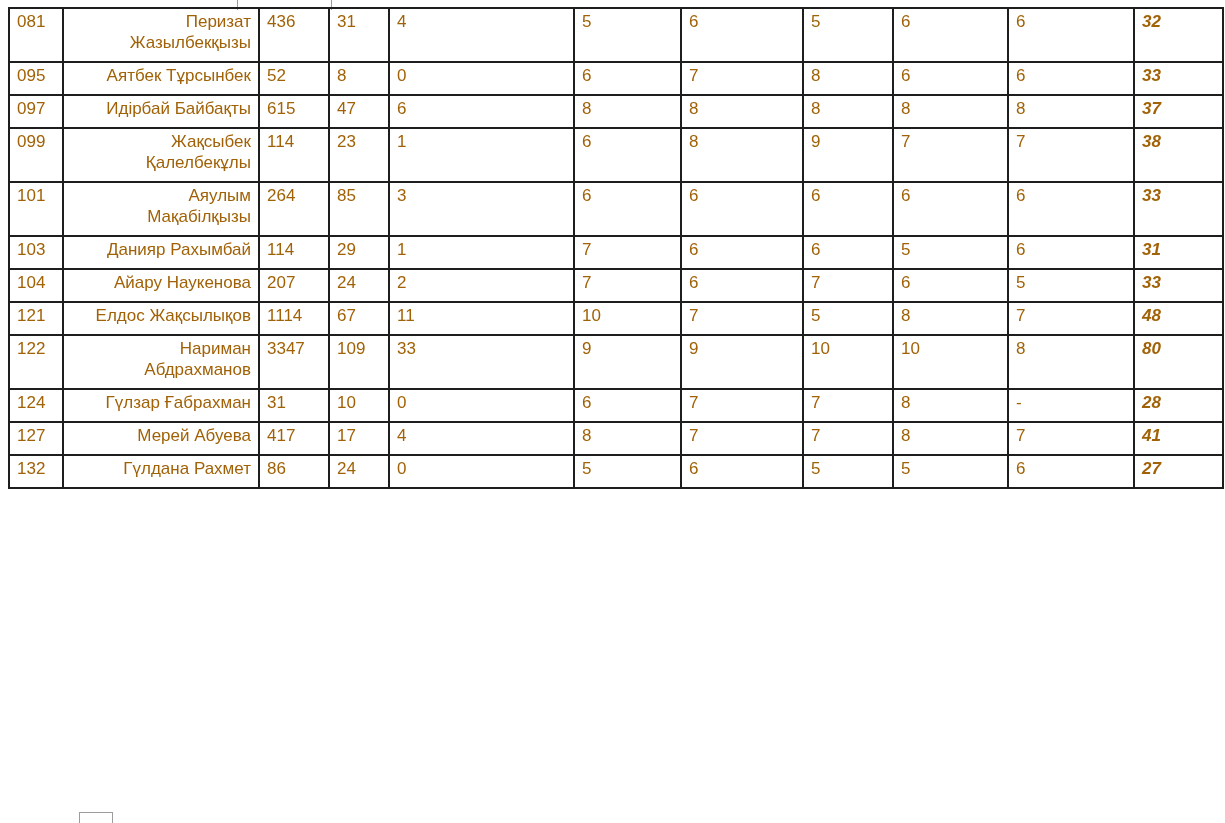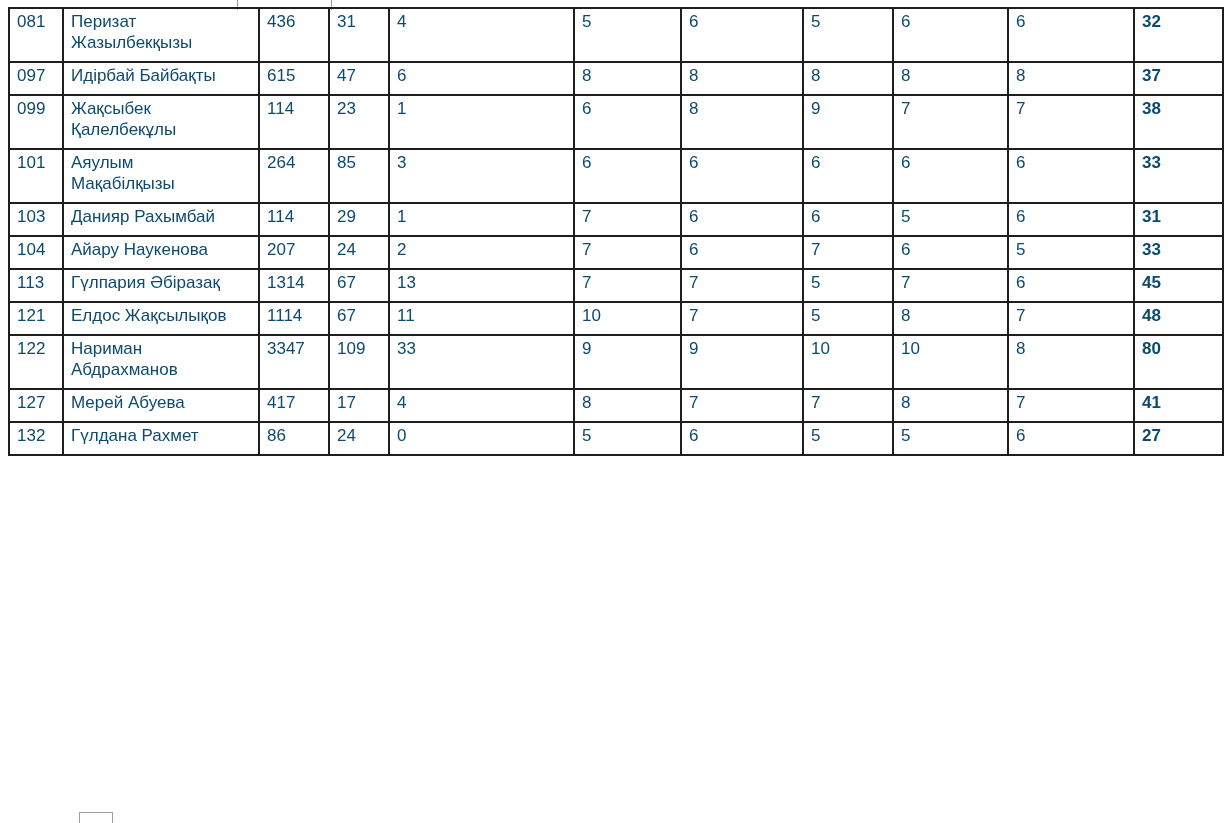--- a/index.html
+++ b/index.html
@@ -2,42 +2,42 @@
 <html><head>
 <meta charset="utf-8">
 <style>
   html,body{margin:0;padding:0;background:#f3f3f3;}
   .stage{
     position:relative;
     width:1225px;height:823px;
     background:#ffffff;
     overflow:hidden;
     font-family:"Liberation Sans","DejaVu Sans",sans-serif;
-    color:#0c4a6e;
+    color:#a16207;
   }
   table.results{
     position:absolute;
     left:8px;top:7px;
     border-collapse:collapse;
     table-layout:fixed;
     width:1214px;
   }
   table.results td{
     border:2px solid #1e1e1e;
     vertical-align:top;
     padding:2px 7px 3px 7px;
     font-size:17px;
     line-height:21px;
     overflow:hidden;
   }
   tr.single td{height:26px;}
   tr.double td{height:47px;}
-  td.name{white-space:pre-line;}
+  td.name{white-space:pre-line;text-align:right;}
   td.id{padding-left:9px;}
-  td.total{font-weight:bold;}
+  td.total{font-weight:bold;font-style:italic;}
   .remnant{
     position:absolute;
     border:1.5px solid #9c9c9c;
     background:#ffffff;
   }
   .remnant.top{
     left:237px;top:-2px;width:93px;height:11px;
     border-bottom:none;
   }
   .remnant.bottom{
@@ -75,20 +75,33 @@
     <td class="num">31</td>
     <td class="num">4</td>
     <td class="num">5</td>
     <td class="num">6</td>
     <td class="num">5</td>
     <td class="num">6</td>
     <td class="num">6</td>
     <td class="total">32</td>
   </tr>
         <tr class="single">
+    <td class="id">095</td>
+    <td class="name">Аятбек Тұрсынбек</td>
+    <td class="num">52</td>
+    <td class="num">8</td>
+    <td class="num">0</td>
+    <td class="num">6</td>
+    <td class="num">7</td>
+    <td class="num">8</td>
+    <td class="num">6</td>
+    <td class="num">6</td>
+    <td class="total">33</td>
+  </tr>
+        <tr class="single">
     <td class="id">097</td>
     <td class="name">Идірбай Байбақты</td>
     <td class="num">615</td>
     <td class="num">47</td>
     <td class="num">6</td>
     <td class="num">8</td>
     <td class="num">8</td>
     <td class="num">8</td>
     <td class="num">8</td>
     <td class="num">8</td>
@@ -140,33 +153,20 @@
     <td class="name">Айару Наукенова</td>
     <td class="num">207</td>
     <td class="num">24</td>
     <td class="num">2</td>
     <td class="num">7</td>
     <td class="num">6</td>
     <td class="num">7</td>
     <td class="num">6</td>
     <td class="num">5</td>
     <td class="total">33</td>
-  </tr>
-        <tr class="single">
-    <td class="id">113</td>
-    <td class="name">Гүлпария Әбіразақ</td>
-    <td class="num">1314</td>
-    <td class="num">67</td>
-    <td class="num">13</td>
-    <td class="num">7</td>
-    <td class="num">7</td>
-    <td class="num">5</td>
-    <td class="num">7</td>
-    <td class="num">6</td>
-    <td class="total">45</td>
   </tr>
         <tr class="single">
     <td class="id">121</td>
     <td class="name">Елдос Жақсылықов</td>
     <td class="num">1114</td>
     <td class="num">67</td>
     <td class="num">11</td>
     <td class="num">10</td>
     <td class="num">7</td>
     <td class="num">5</td>
@@ -182,20 +182,33 @@
     <td class="num">109</td>
     <td class="num">33</td>
     <td class="num">9</td>
     <td class="num">9</td>
     <td class="num">10</td>
     <td class="num">10</td>
     <td class="num">8</td>
     <td class="total">80</td>
   </tr>
         <tr class="single">
+    <td class="id">124</td>
+    <td class="name">Гүлзар Ғабрахман</td>
+    <td class="num">31</td>
+    <td class="num">10</td>
+    <td class="num">0</td>
+    <td class="num">6</td>
+    <td class="num">7</td>
+    <td class="num">7</td>
+    <td class="num">8</td>
+    <td class="num">-</td>
+    <td class="total">28</td>
+  </tr>
+        <tr class="single">
     <td class="id">127</td>
     <td class="name">Мерей Абуева</td>
     <td class="num">417</td>
     <td class="num">17</td>
     <td class="num">4</td>
     <td class="num">8</td>
     <td class="num">7</td>
     <td class="num">7</td>
     <td class="num">8</td>
     <td class="num">7</td>

